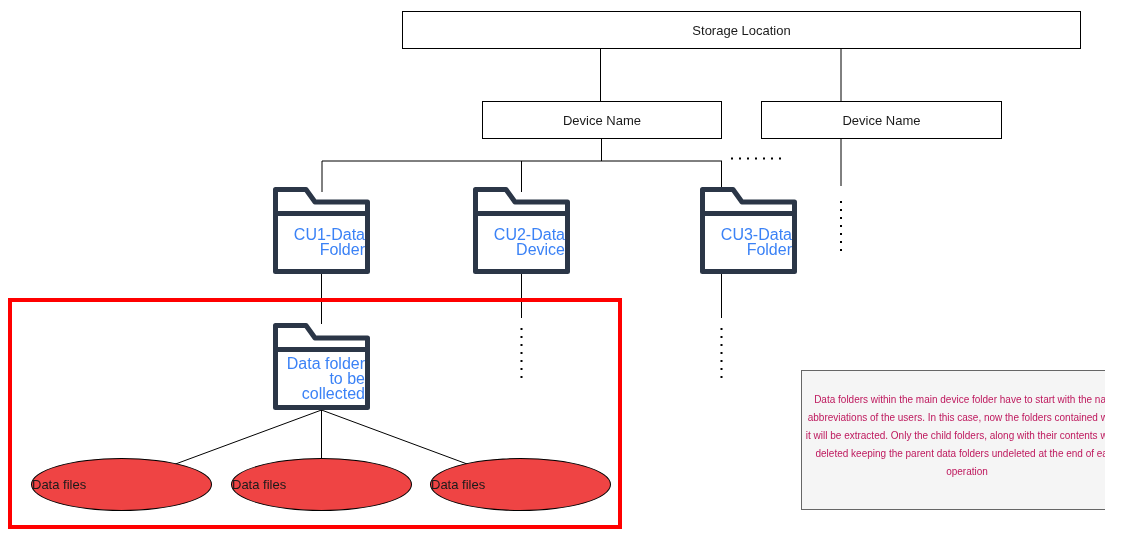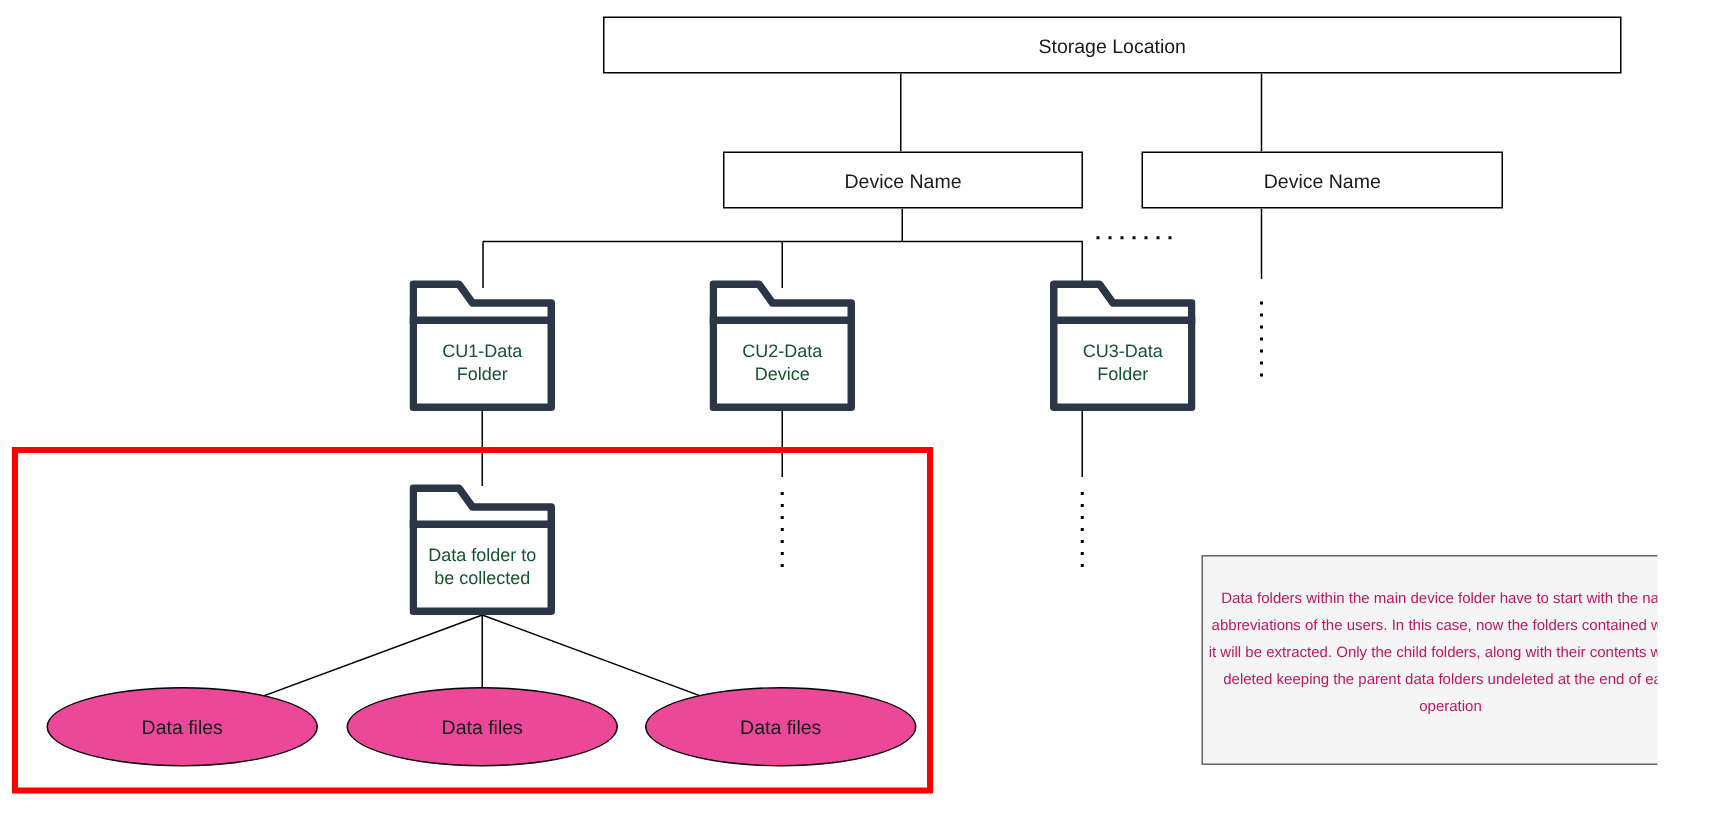--- a/index.html
+++ b/index.html
@@ -9,25 +9,25 @@
   .box{
     position:absolute;z-index:2;background:#ffffff;border:1px solid #000000;
     display:flex;align-items:center;justify-content:center;
     font-size:13px;color:#1a1a1a;text-align:center;box-sizing:border-box;
   }
   .folder{position:absolute;z-index:2;}
   .folder svg{display:block;}
   .folder .flabel{
     position:absolute;left:5px;right:5px;top:30px;bottom:6px;
     display:flex;align-items:center;justify-content:center;
-    font-size:12px;line-height:15px;color:#14532d;text-align:center;
+    font-size:16px;line-height:15px;color:#3b82f6;text-align:right;
   }
   .ellipse{
-    position:absolute;z-index:2;background:#ec4899;border:1px solid #000000;
-    border-radius:50%;display:flex;align-items:center;justify-content:center;
+    position:absolute;z-index:2;background:#ef4444;border:1px solid #000000;
+    border-radius:50%;display:flex;align-items:center;
     font-size:13px;color:#1a1a1a;box-sizing:border-box;
   }
   #highlight{
     position:absolute;z-index:4;border:4px solid #ff0000;background:transparent;
     box-sizing:border-box;pointer-events:none;
   }
   #note{
     position:absolute;z-index:3;background:#f5f5f5;border:1px solid #666666;
     color:#be185d;font-size:10px;line-height:18px;text-align:center;
     box-sizing:border-box;padding:20px 2px;

